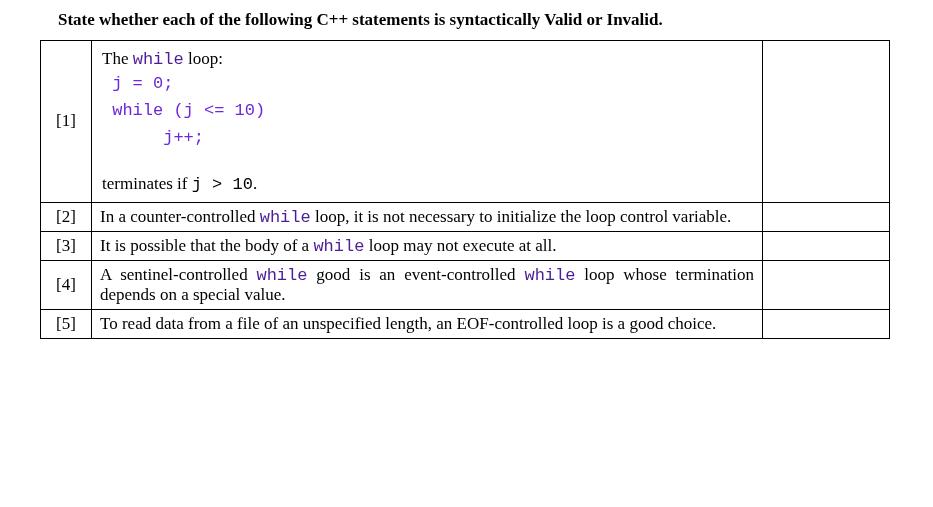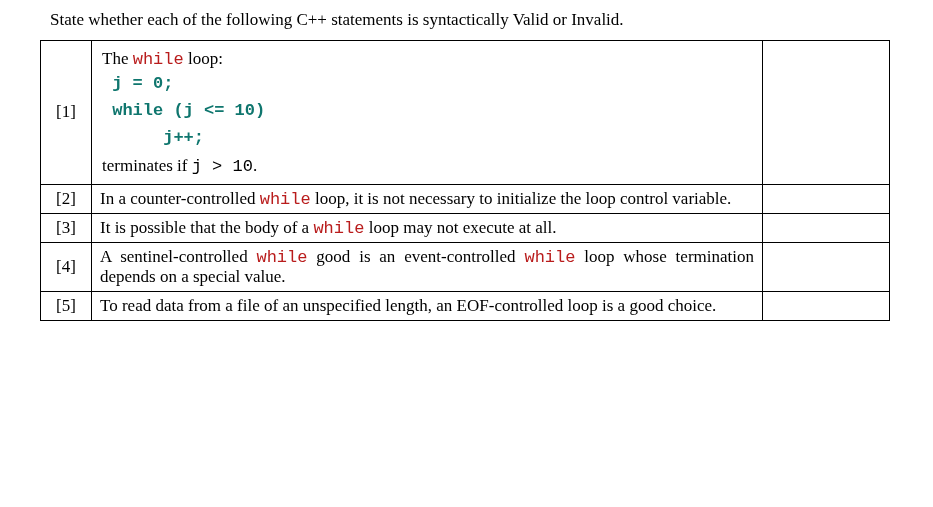--- a/index.html
+++ b/index.html
@@ -6,22 +6,22 @@
     font-family: "Times New Roman", Times, serif;
     font-size: 17px;
     margin: 0;
     padding: 10px 40px;
     background: #fff;
     color: #000;
     width: 933px;
     box-sizing: border-box;
   }
   .prompt {
-    font-weight: normal;
-    margin: 0 0 10px 10px;
+    font-weight: bold;
+    margin: 0 0 10px 18px;
   }
   table {
     border-collapse: collapse;
     width: 850px;
   }
   td, th {
     border: 1px solid #000;
     padding: 4px 8px;
     vertical-align: middle;
   }
@@ -42,29 +42,28 @@
     text-align: center;
   }
   .stmt-col {
     text-align: left;
   }
   .ans-col {
     width: 110px;
   }
   .kw-while {
     font-family: Consolas, "Courier New", monospace;
-    color: #b91c1c;
+    color: #4c1d95;
   }
   .code {
     font-family: Consolas, "Courier New", monospace;
-    color: #0f766e;
+    color: #6d28d9;
     white-space: pre;
     line-height: 1.35;
     margin: 4px 0;
-    font-weight: bold;
   }
   .mono {
     font-family: Consolas, "Courier New", monospace;
   }
   .row1-stmt { padding: 8px 10px; text-align: justify; }
   .justify { text-align: justify; text-justify: inter-word; margin-top: 48px; }
 </style>
 </head>
 <body>
 
@@ -75,21 +74,21 @@
 
   <tr>
     <td class="idx-col">[1]</td>
     <td class="stmt-col row1-stmt">
       <div>
         <span>The </span><span class="kw-while">while</span><span> loop:</span>
       </div>
       <div class="code"> j = 0;</div>
       <div class="code"> while (j &lt;= 10)</div>
       <div class="code">      j++;</div>
-      <div style="margin-top:6px">
+      <div style="margin-top:24px">
         <span>terminates if </span><span class="mono">j &gt; 10</span><span>.</span>
       </div>
     </td>
     <td class="ans-col"></td>
   </tr>
 
   <tr>
     <td class="idx-col">[2]</td>
     <td class="stmt-col justify">
       <span>In a counter-controlled </span><span class="kw-while">while</span><span> loop, it is not necessary to initialize the loop control variable.</span>

